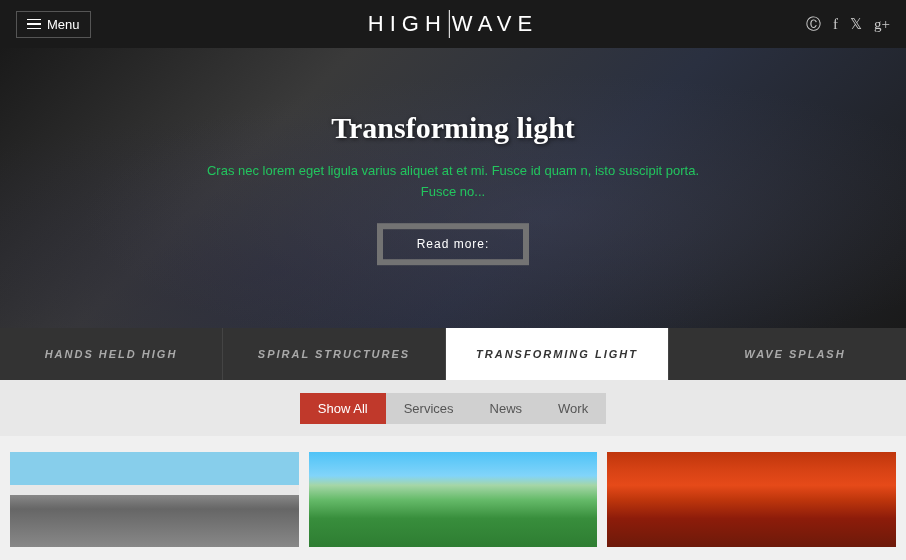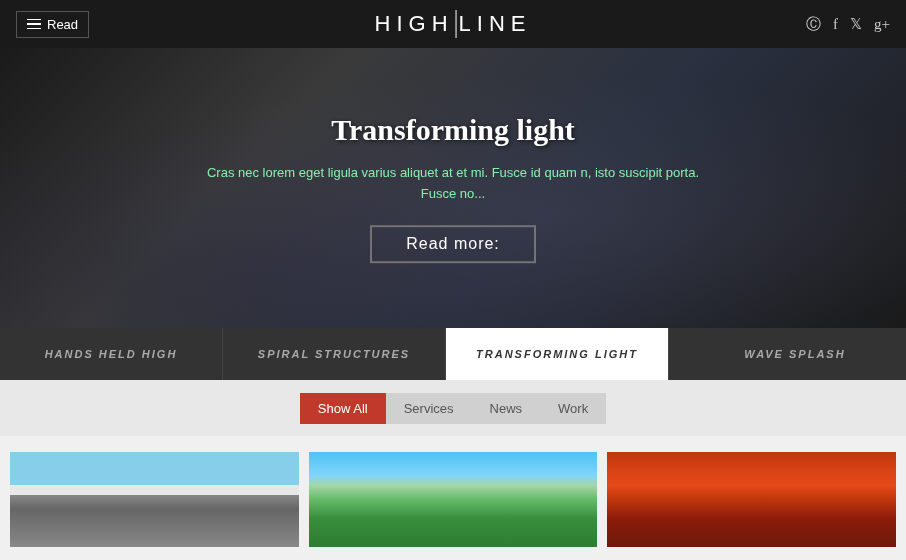--- a/index.html
+++ b/index.html
@@ -99,31 +99,31 @@
       width: 500px;
     }
     .hero-title {
       font-size: 30px;
       font-weight: bold;
       margin-bottom: 16px;
       text-shadow: 1px 1px 4px rgba(0,0,0,0.7);
     }
     .hero-desc {
       font-size: 13px;
-      color: #86efac;
+      color: #22c55e;
       line-height: 1.6;
       margin-bottom: 20px;
       font-family: sans-serif;
     }
     .read-more-btn {
-      border: 2px solid #737373;
+      border: 6px solid #737373;
       color: #fff;
       background: transparent;
       padding: 8px 34px;
-      font-size: 16px;
+      font-size: 12px;
       cursor: pointer;
       letter-spacing: 1px;
       font-family: sans-serif;
     }
 
     
     .slide-nav {
       display: flex;
       background: #333;
       height: 52px;
@@ -203,27 +203,27 @@
 </head>
 <body>
 
 <header class="header">
   <button class="menu-btn">
     <span class="menu-icon-lines">
       <span></span>
         <span></span>
         <span></span>
     </span>
-    <span>Read</span>
+    <span>Menu</span>
   </button>
 
   <div class="logo">
     <span>HIGH</span>
     <div class="logo-divider"></div>
-    <span>LINE</span>
+    <span>WAVE</span>
   </div>
 
   <div class="social-icons">
     <span class="social-icon">Ⓒ</span>
     <span class="social-icon">f</span>
     <span class="social-icon">𝕏</span>
     <span class="social-icon">g+</span>
   </div>
 </header>
 

